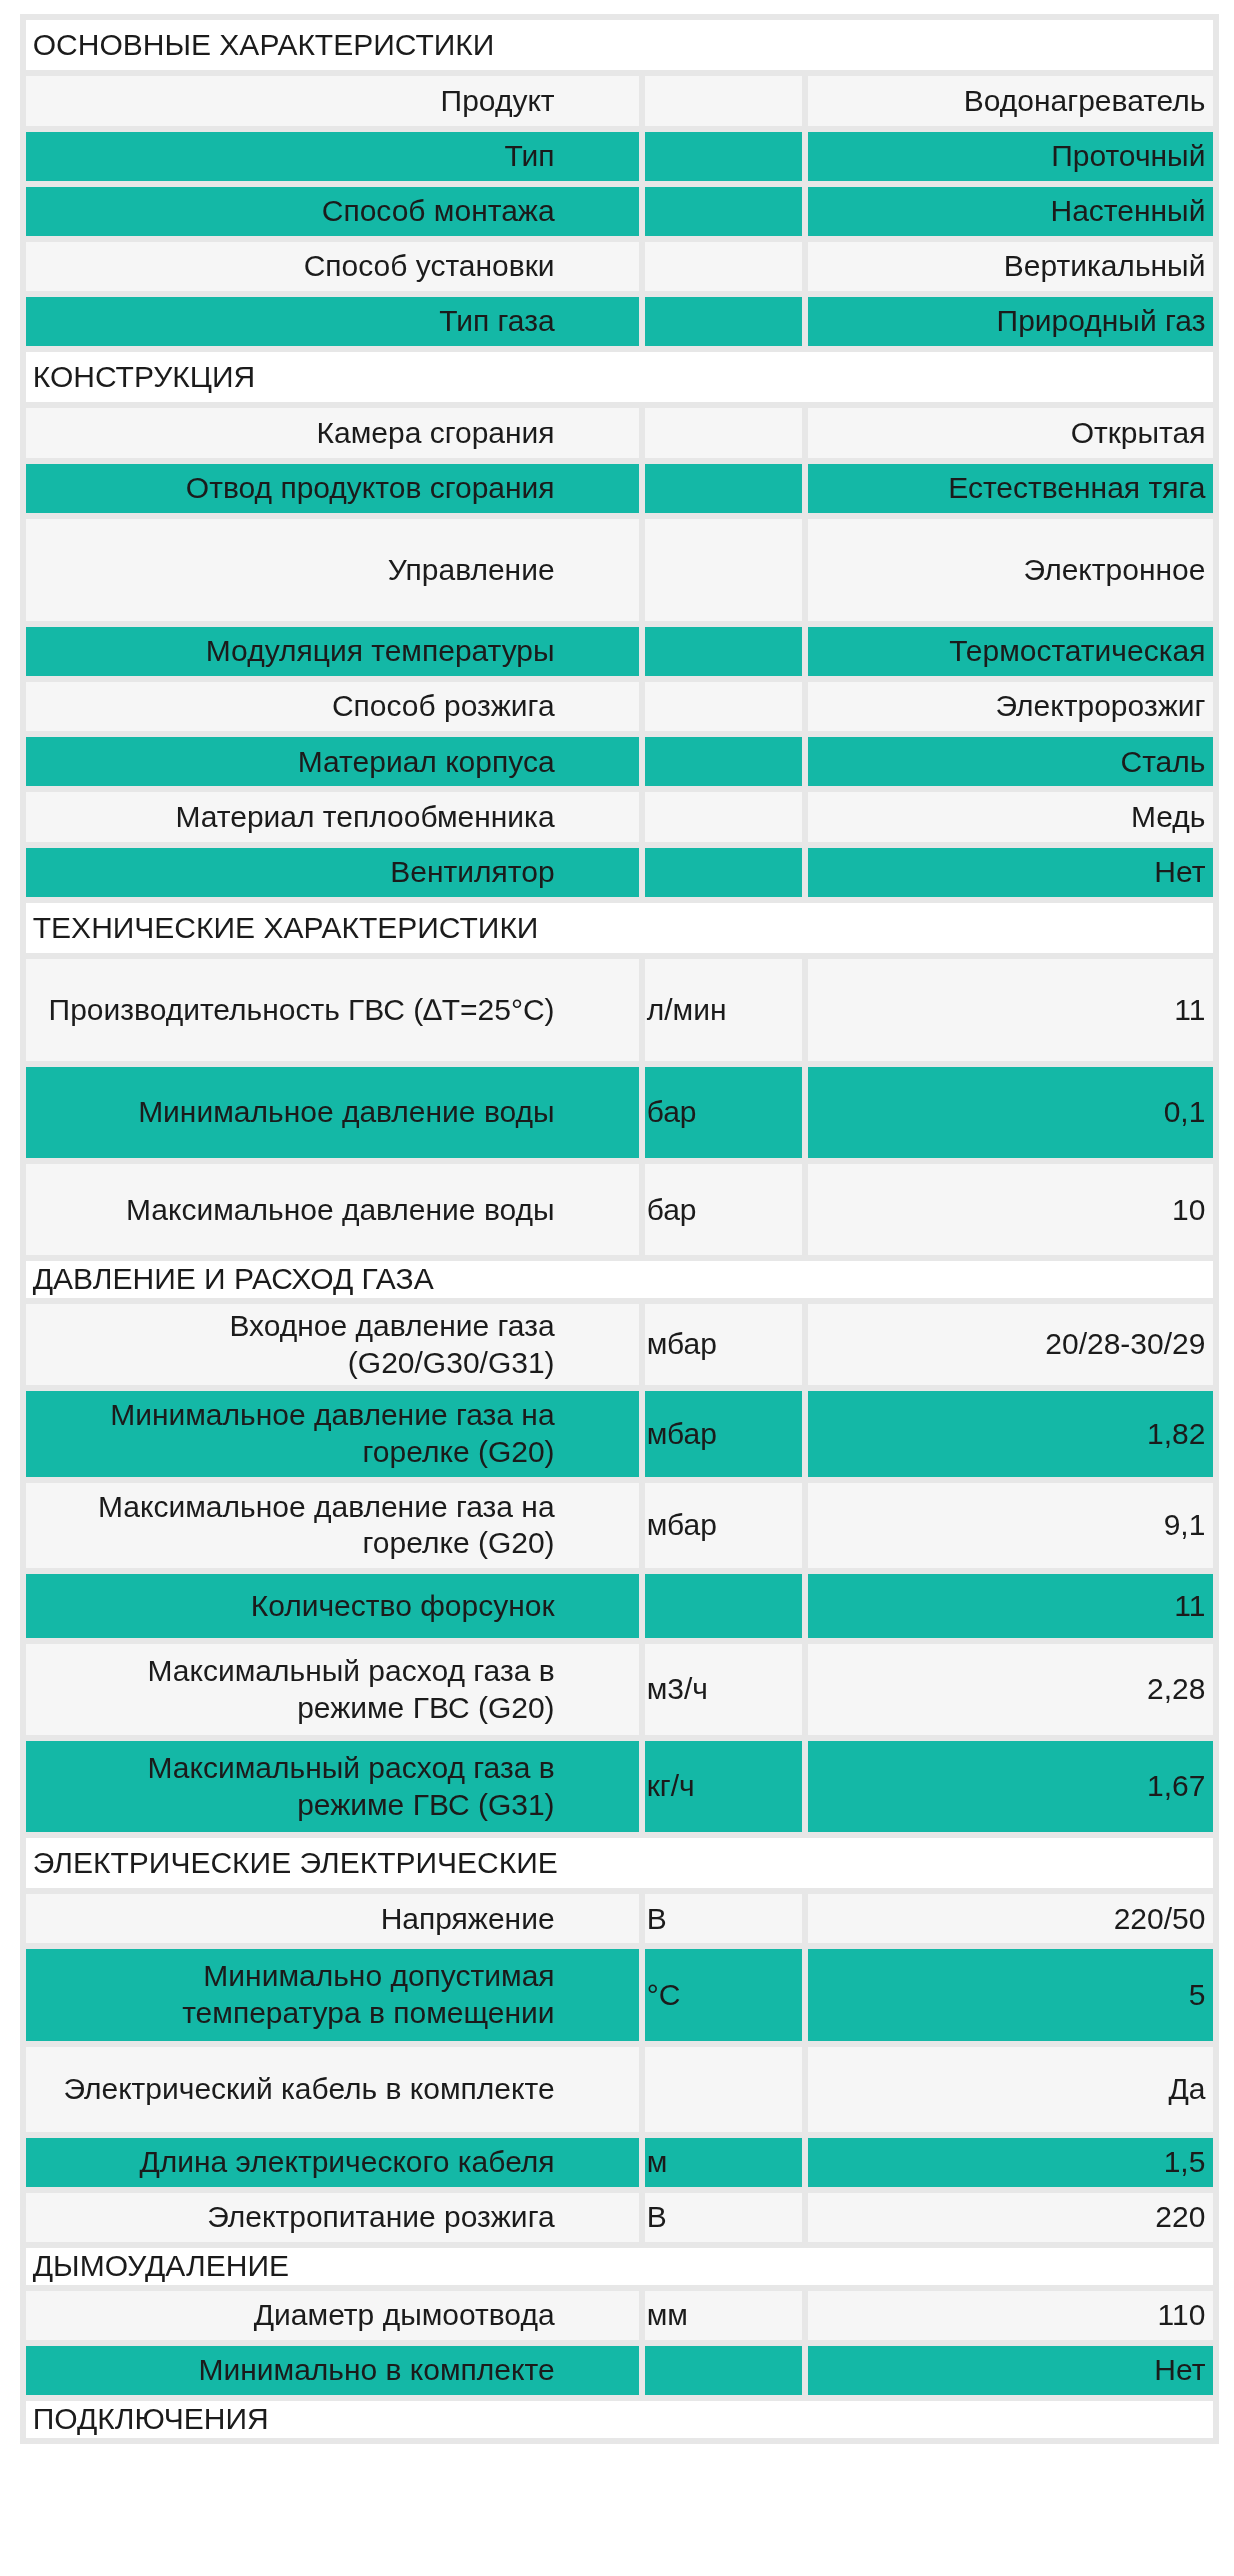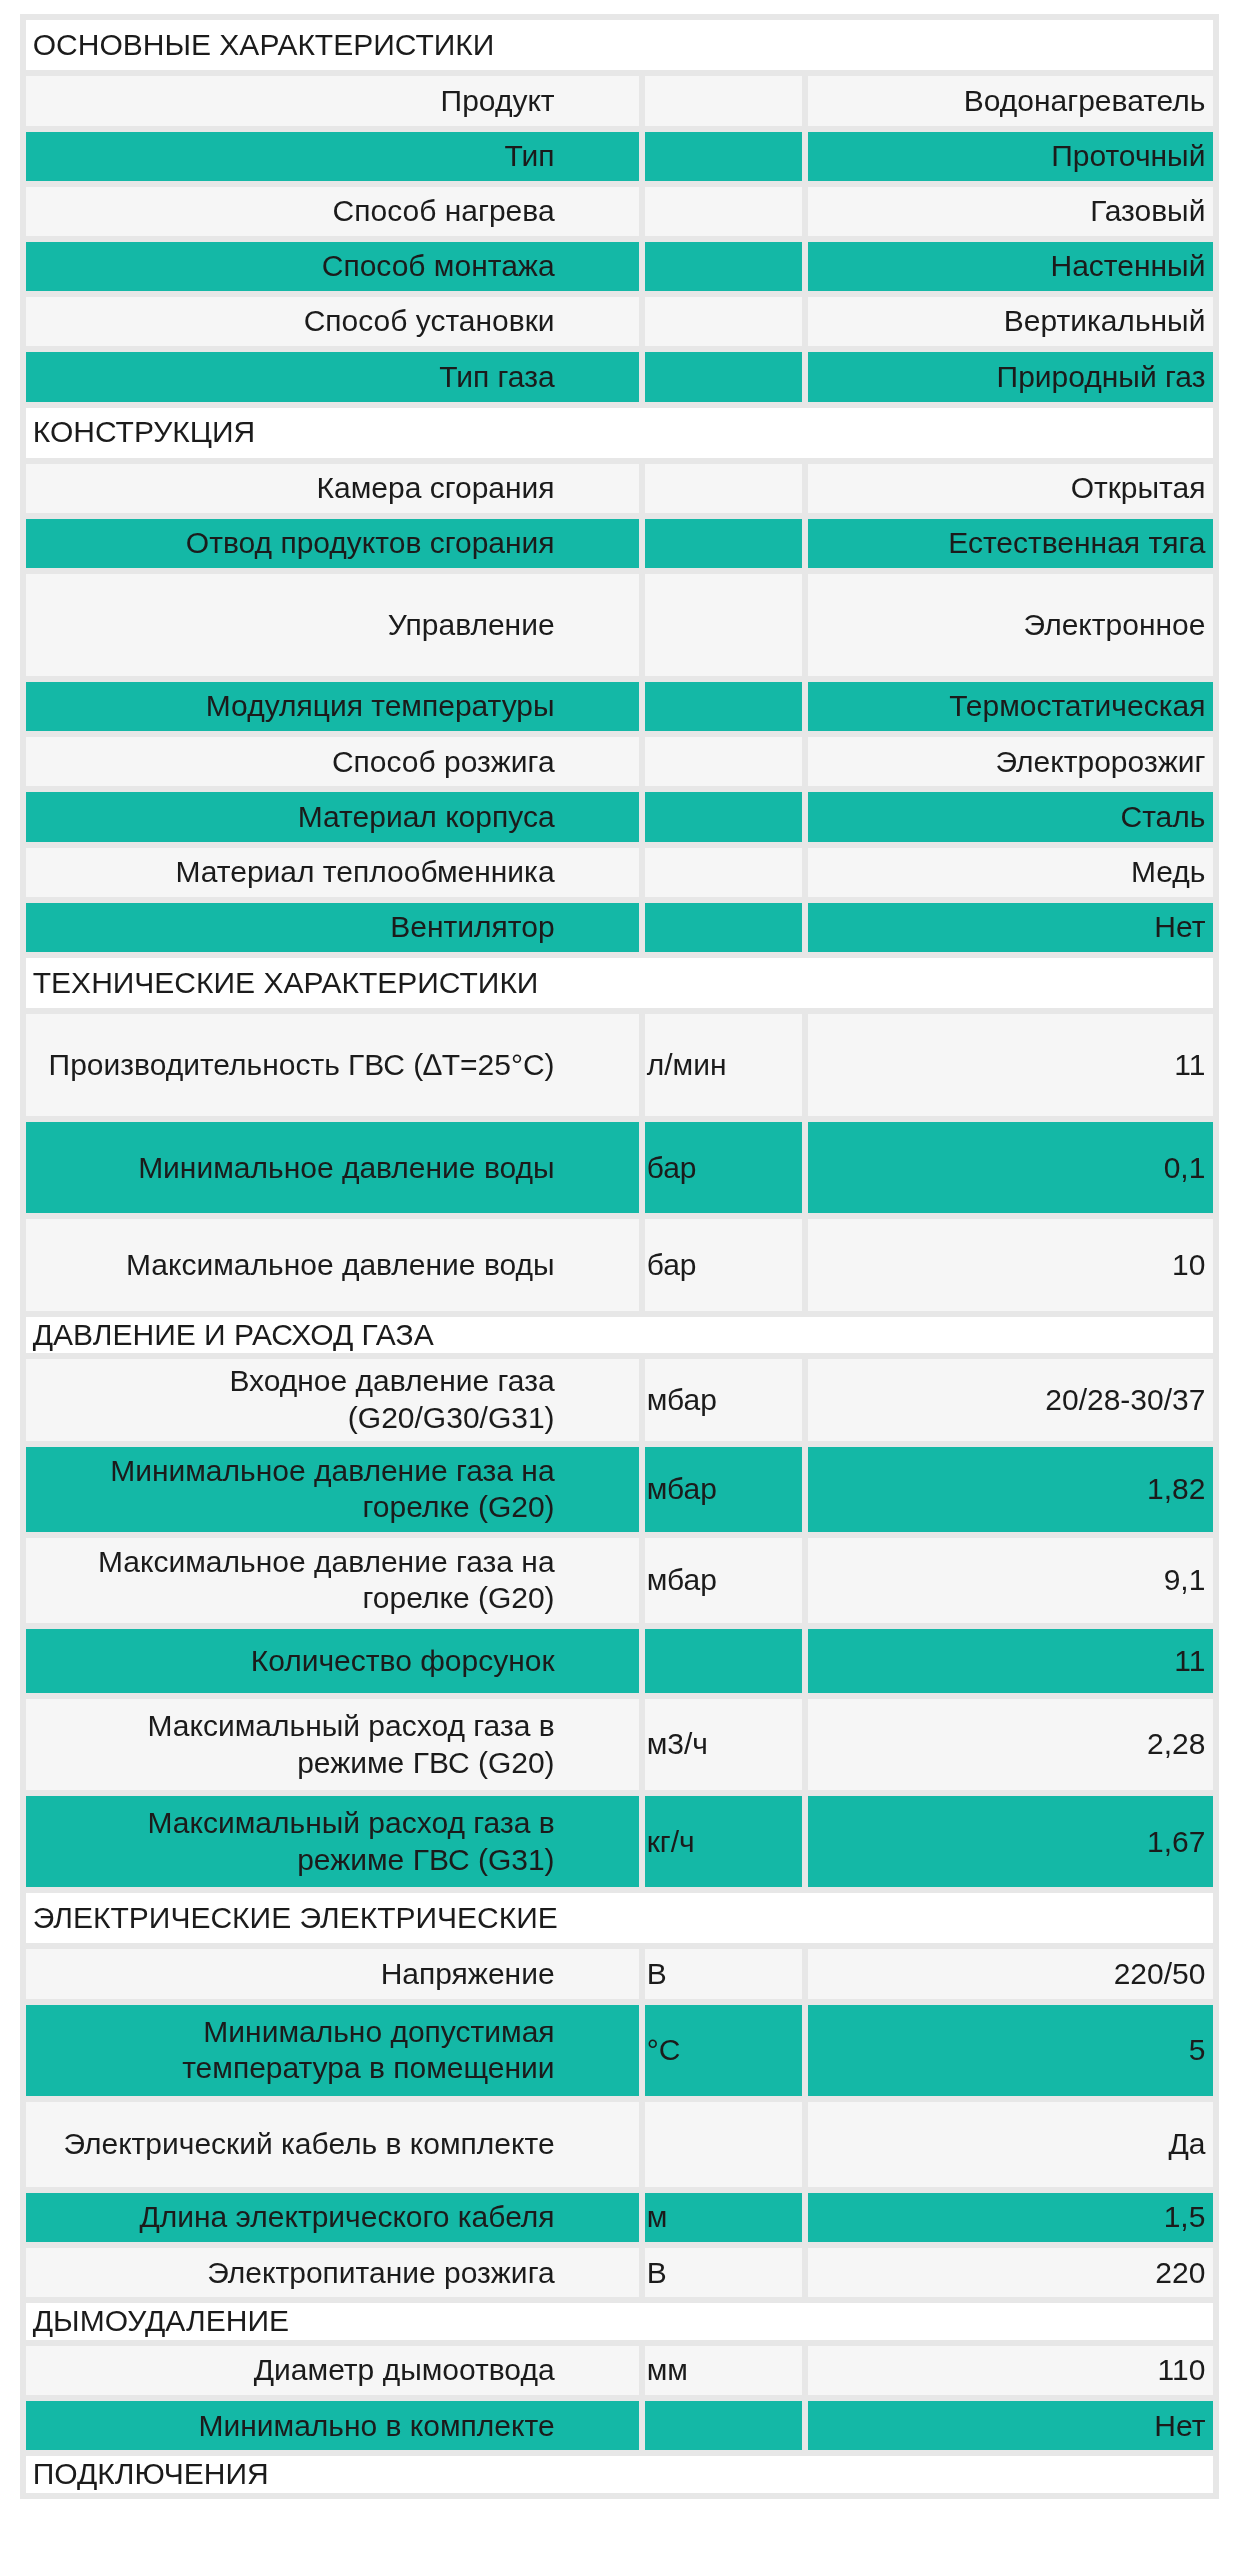--- a/index.html
+++ b/index.html
@@ -84,25 +84,20 @@
         <tr class="odd ">
           <td class="cl">Продукт</td>
           <td class="cu"></td>
           <td class="cv">Водонагреватель</td>
         </tr>
         <tr class="even ">
           <td class="cl">Тип</td>
           <td class="cu"></td>
           <td class="cv">Проточный</td>
         </tr>
-        <tr class="odd ">
-          <td class="cl">Способ нагрева</td>
-          <td class="cu"></td>
-          <td class="cv">Газовый</td>
-        </tr>
         <tr class="even ">
           <td class="cl">Способ монтажа</td>
           <td class="cu"></td>
           <td class="cv">Настенный</td>
         </tr>
         <tr class="odd ">
           <td class="cl">Способ установки</td>
           <td class="cu"></td>
           <td class="cv">Вертикальный</td>
         </tr>
@@ -171,21 +166,21 @@
           <td class="cl">Максимальное давление воды</td>
           <td class="cu">бар</td>
           <td class="cv">10</td>
         </tr>
         <tr class="sh-sm">
           <td colspan="3" class="sh">ДАВЛЕНИЕ И РАСХОД ГАЗА</td>
         </tr>
         <tr class="odd t2">
           <td class="cl">Входное давление газа (G20/G30/G31)</td>
           <td class="cu">мбар</td>
-          <td class="cv">20/28-30/37</td>
+          <td class="cv">20/28-30/29</td>
         </tr>
         <tr class="even t3">
           <td class="cl">Минимальное давление газа на горелке (G20)</td>
           <td class="cu">мбар</td>
           <td class="cv">1,82</td>
         </tr>
         <tr class="odd t3">
           <td class="cl">Максимальное давление газа на горелке (G20)</td>
           <td class="cu">мбар</td>
           <td class="cv">9,1</td>

